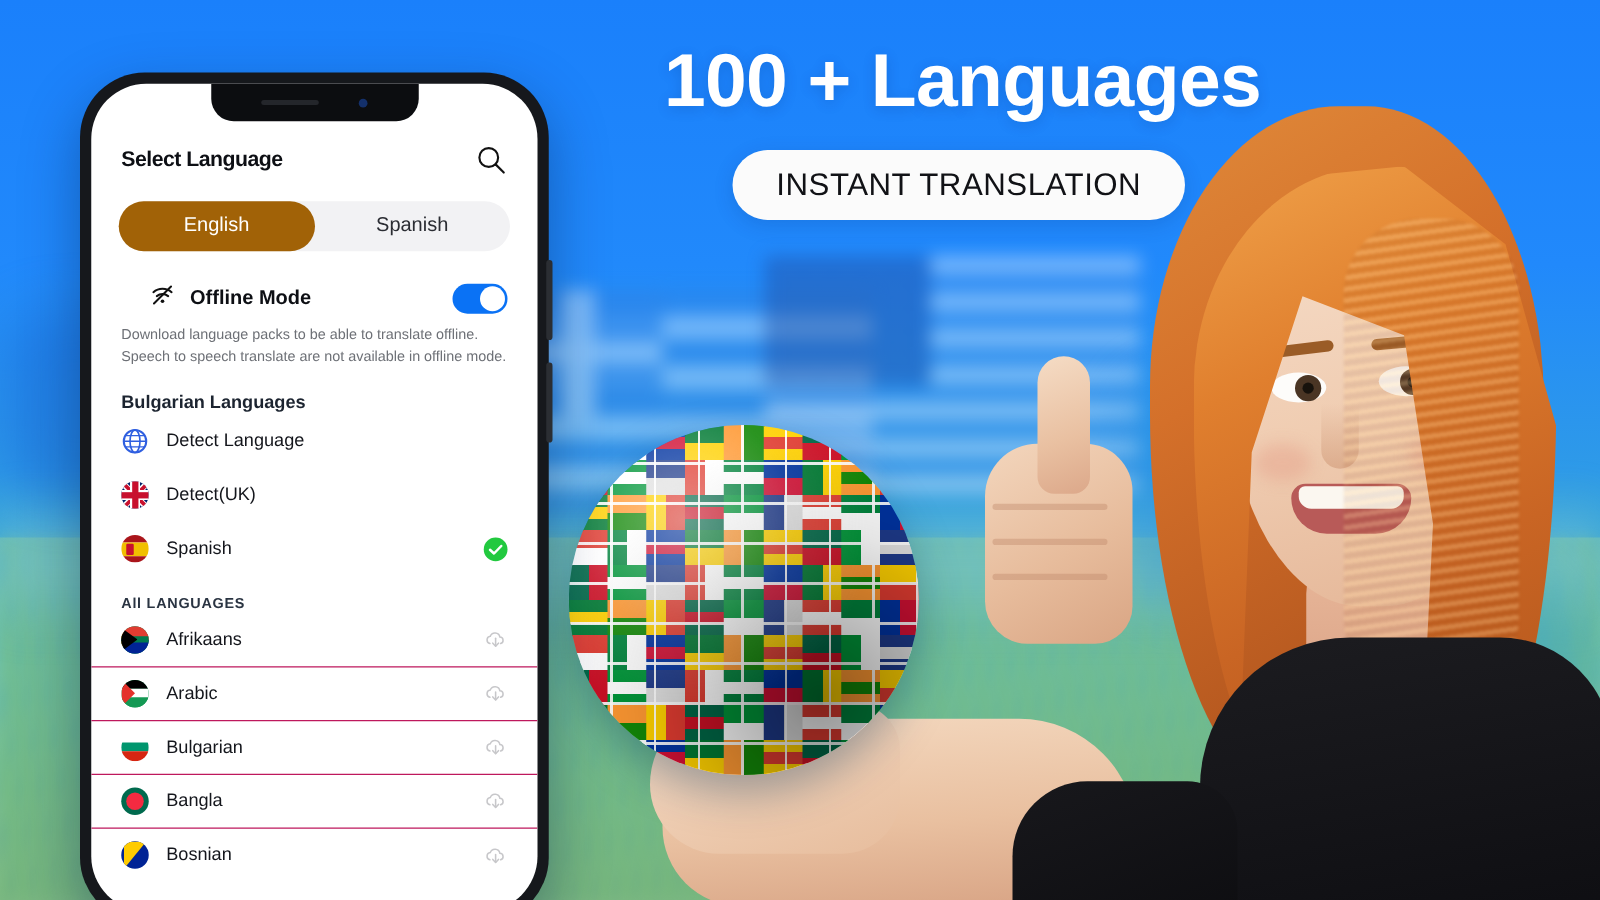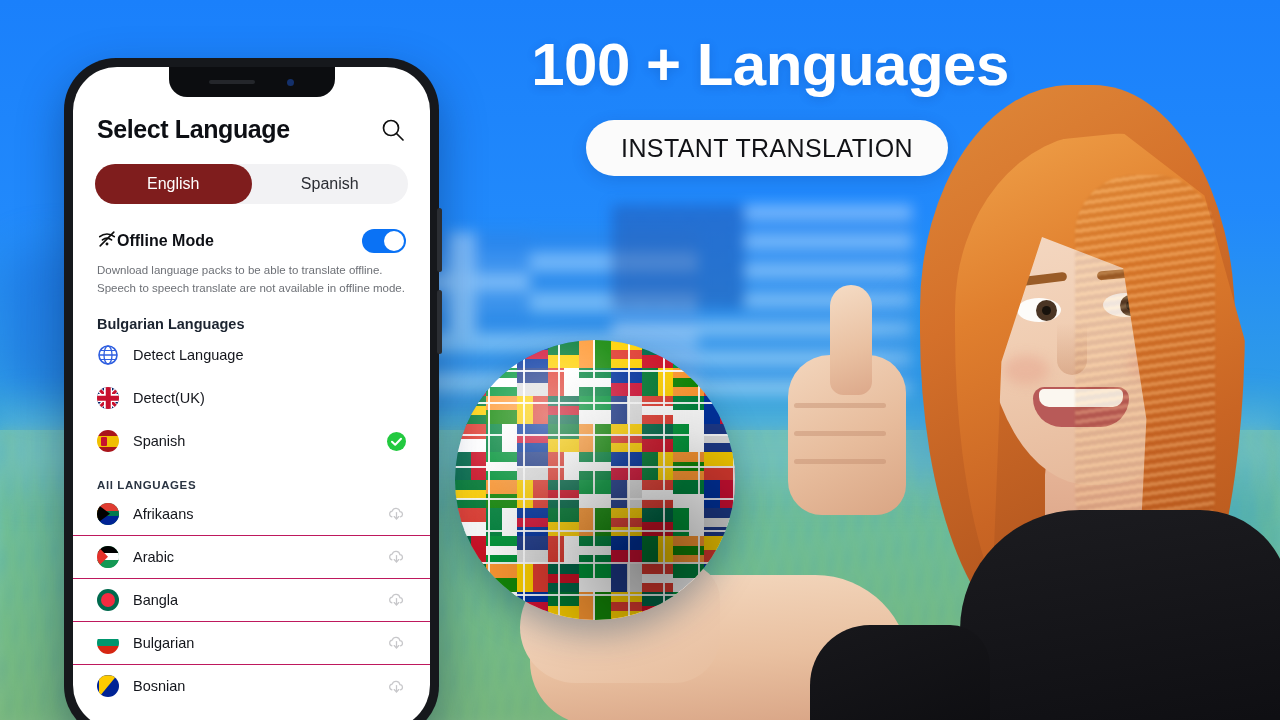--- a/index.html
+++ b/index.html
@@ -241,35 +241,35 @@
   }
   .speaker { width: 46px; height: 4px; background: #24262b; border-radius: 3px; }
   .camera { width: 7px; height: 7px; background: #14306b; border-radius: 50%; }
 
   .screen-body { position: absolute; inset: 0; padding: 38px 0 0 0; }
 
   .title-row {
     display: flex; align-items: center; justify-content: space-between;
     padding: 0 24px; margin-top: 10px;
   }
-  .screen-title { font-size: 25px; font-weight: bold; color: #0d0f14; letter-spacing: -0.4px; }
+  .screen-title { font-size: 17px; font-weight: bold; color: #0d0f14; letter-spacing: -0.4px; }
   .search-icon { width: 26px; height: 26px; }
 
   .segment {
     margin: 20px 22px 0 22px; height: 40px;
     background: #f2f2f4; border-radius: 20px; display: flex; padding: 0;
   }
   .seg-item {
     flex: 1; display: flex; align-items: center; justify-content: center;
     font-size: 16px; border-radius: 20px; color: #2b2d33;
   }
-  .seg-item.active { background: #7f1d1d; color: #ffffff; text-align: right; }
+  .seg-item.active { background: #a16207; color: #ffffff; text-align: right; }
 
   .offline-row {
-    display: flex; align-items: center; padding: 0 24px; margin-top: 25px; 
+    display: flex; align-items: center; padding: 0 24px; margin-top: 25px; gap: 12px; margin-left: 23px;
   }
   .offline-label { font-size: 16px; font-weight: bold; color: #0d0f14; flex: 1; }
   .toggle {
     width: 44px; height: 24px; background: #0a72f5; border-radius: 12px;
     position: relative; flex-shrink: 0;
   }
   .toggle-knob {
     position: absolute; right: 2px; top: 2px; width: 20px; height: 20px;
     background: #fff; border-radius: 50%;
   }
@@ -646,49 +646,49 @@
           <div class="cloud">
             <svg viewBox="0 0 20 20" width="19" height="19">
               <path d="M5.2 13.5 a3.1 3.1 0 0 1 .3 -6.1 a4.2 4.2 0 0 1 8.1 .6 a2.8 2.8 0 0 1 .6 5.5" fill="none" stroke="#9b9ba0" stroke-width="1.3" stroke-linecap="round"></path>
               <line x1="10" y1="9" x2="10" y2="15.5" stroke="#9b9ba0" stroke-width="1.3" stroke-linecap="round"></line>
               <path d="M7.6 13.2 L10 15.8 L12.4 13.2" fill="none" stroke="#9b9ba0" stroke-width="1.3" stroke-linecap="round" stroke-linejoin="round"></path>
             </svg>
           </div>
         </div>
 
         <div class="lang-row bordered">
+          <div class="flag f-bg">
+            <div class="bg-w"></div>
+              <div class="bg-g"></div>
+              <div class="bg-r"></div>
+          </div>
+          <div class="lang-name">Bulgarian</div>
+          <div class="cloud">
+            <svg viewBox="0 0 20 20" width="19" height="19">
+              <path d="M5.2 13.5 a3.1 3.1 0 0 1 .3 -6.1 a4.2 4.2 0 0 1 8.1 .6 a2.8 2.8 0 0 1 .6 5.5" fill="none" stroke="#9b9ba0" stroke-width="1.3" stroke-linecap="round"></path>
+              <line x1="10" y1="9" x2="10" y2="15.5" stroke="#9b9ba0" stroke-width="1.3" stroke-linecap="round"></line>
+              <path d="M7.6 13.2 L10 15.8 L12.4 13.2" fill="none" stroke="#9b9ba0" stroke-width="1.3" stroke-linecap="round" stroke-linejoin="round"></path>
+            </svg>
+          </div>
+        </div>
+
+        <div class="lang-row bordered">
           <div class="flag f-bd">
             <div class="bd-dot"></div>
           </div>
           <div class="lang-name">Bangla</div>
           <div class="cloud">
             <svg viewBox="0 0 20 20" width="19" height="19">
               <path d="M5.2 13.5 a3.1 3.1 0 0 1 .3 -6.1 a4.2 4.2 0 0 1 8.1 .6 a2.8 2.8 0 0 1 .6 5.5" fill="none" stroke="#9b9ba0" stroke-width="1.3" stroke-linecap="round"></path>
               <line x1="10" y1="9" x2="10" y2="15.5" stroke="#9b9ba0" stroke-width="1.3" stroke-linecap="round"></line>
               <path d="M7.6 13.2 L10 15.8 L12.4 13.2" fill="none" stroke="#9b9ba0" stroke-width="1.3" stroke-linecap="round" stroke-linejoin="round"></path>
             </svg>
           </div>
         </div>
 
-        <div class="lang-row bordered">
-          <div class="flag f-bg">
-            <div class="bg-w"></div>
-              <div class="bg-g"></div>
-              <div class="bg-r"></div>
-          </div>
-          <div class="lang-name">Bulgarian</div>
-          <div class="cloud">
-            <svg viewBox="0 0 20 20" width="19" height="19">
-              <path d="M5.2 13.5 a3.1 3.1 0 0 1 .3 -6.1 a4.2 4.2 0 0 1 8.1 .6 a2.8 2.8 0 0 1 .6 5.5" fill="none" stroke="#9b9ba0" stroke-width="1.3" stroke-linecap="round"></path>
-              <line x1="10" y1="9" x2="10" y2="15.5" stroke="#9b9ba0" stroke-width="1.3" stroke-linecap="round"></line>
-              <path d="M7.6 13.2 L10 15.8 L12.4 13.2" fill="none" stroke="#9b9ba0" stroke-width="1.3" stroke-linecap="round" stroke-linejoin="round"></path>
-            </svg>
-          </div>
-        </div>
-
         <div class="lang-row">
           <div class="flag f-ba">
             <div class="ba-tri"></div>
           </div>
           <div class="lang-name">Bosnian</div>
           <div class="cloud">
             <svg viewBox="0 0 20 20" width="19" height="19">
               <path d="M5.2 13.5 a3.1 3.1 0 0 1 .3 -6.1 a4.2 4.2 0 0 1 8.1 .6 a2.8 2.8 0 0 1 .6 5.5" fill="none" stroke="#9b9ba0" stroke-width="1.3" stroke-linecap="round"></path>
               <line x1="10" y1="9" x2="10" y2="15.5" stroke="#9b9ba0" stroke-width="1.3" stroke-linecap="round"></line>
               <path d="M7.6 13.2 L10 15.8 L12.4 13.2" fill="none" stroke="#9b9ba0" stroke-width="1.3" stroke-linecap="round" stroke-linejoin="round"></path>

